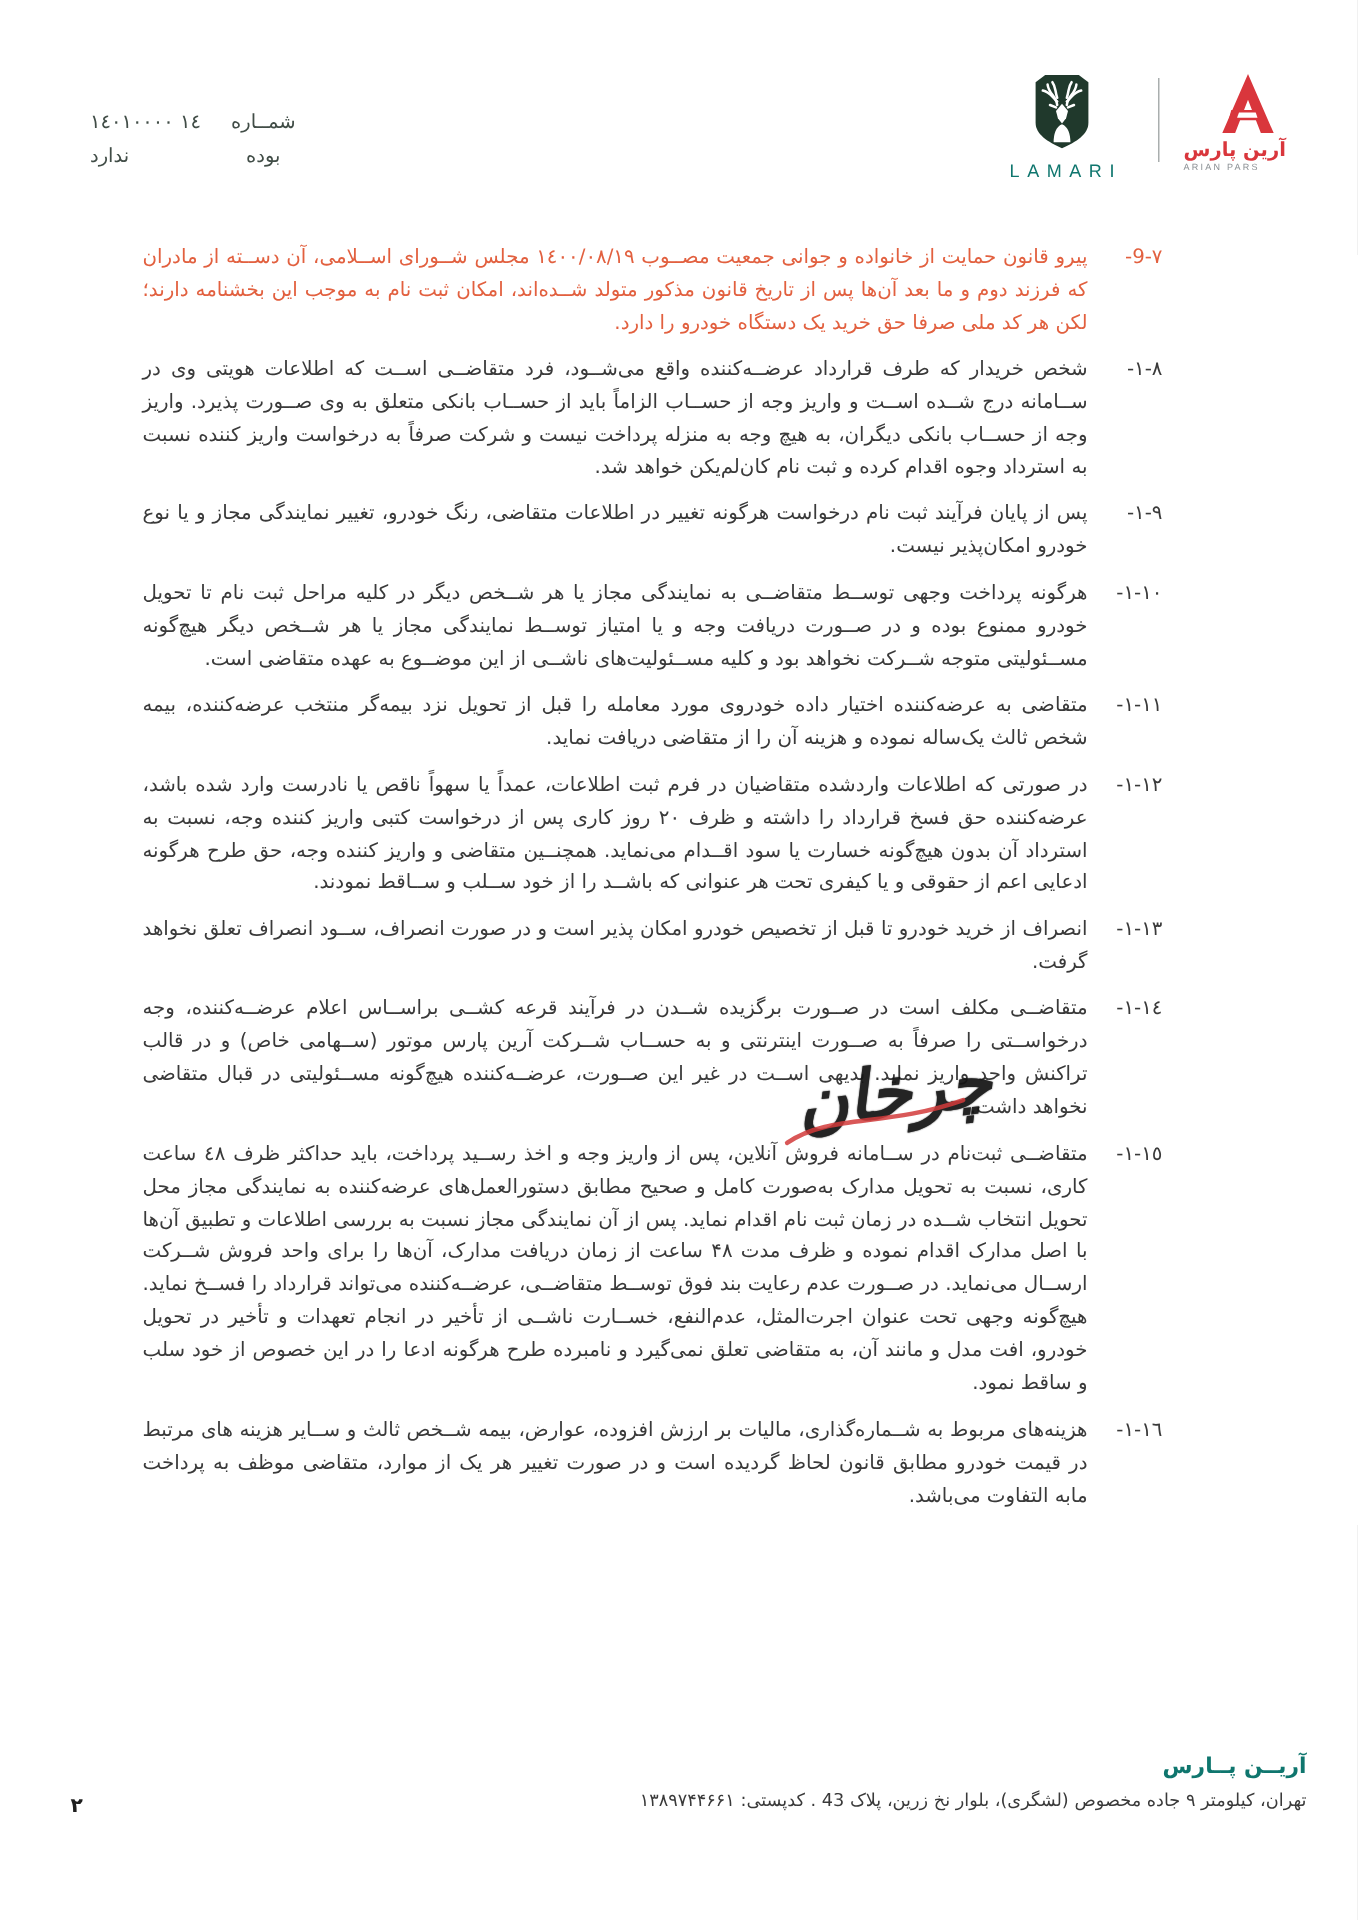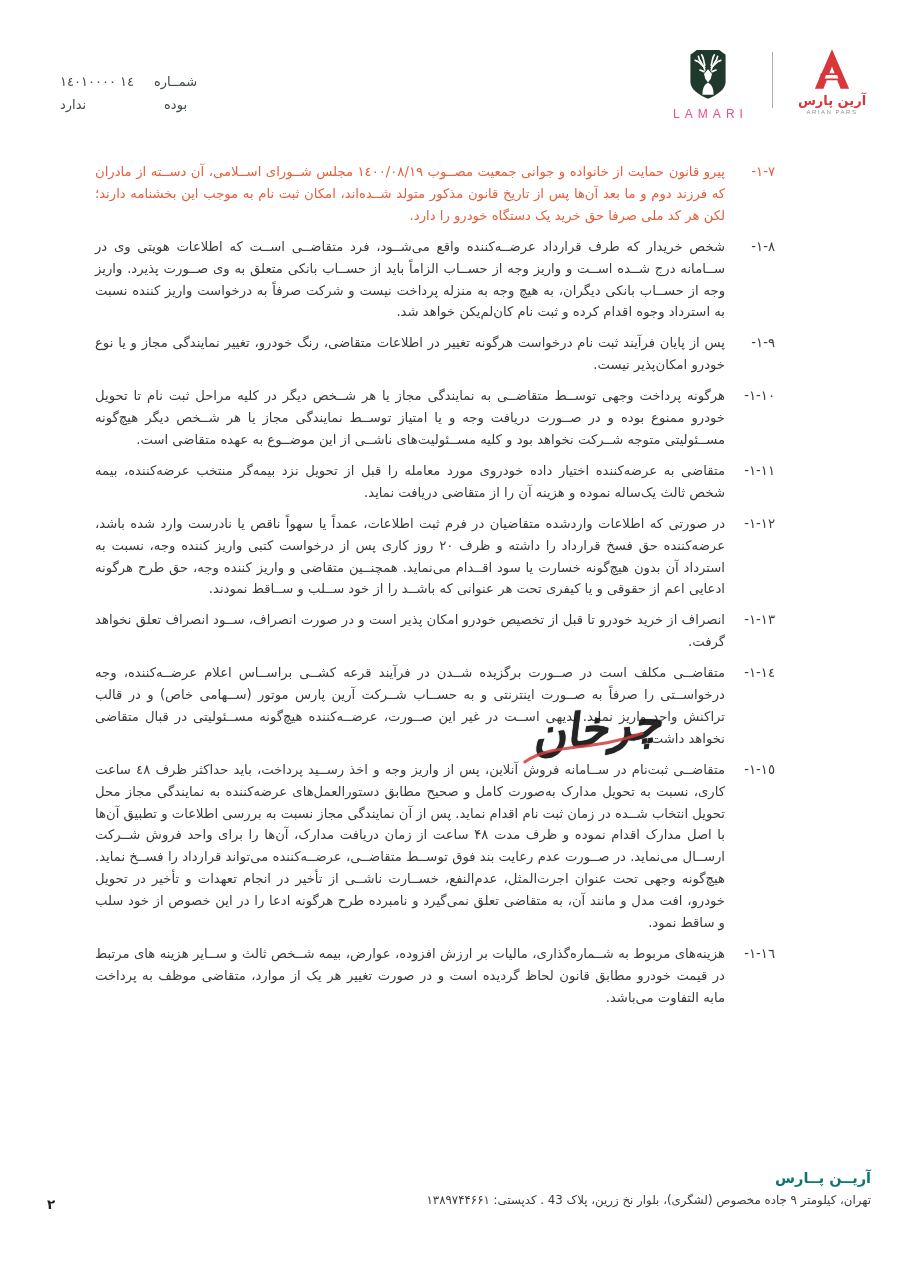--- a/index.html
+++ b/index.html
@@ -22,26 +22,26 @@
     display:grid;grid-template-columns:auto 82px;column-gap:12px;row-gap:8px;
     font-size:13px;color:var(--ref-ink);
   }
   .ref-label{text-align:center;}
   .ref-value{text-align:left;direction:rtl;}
   
   .logos{position:absolute;top:48px;right:30px;display:flex;align-items:flex-start;gap:16px;}
   .lamari{width:96px;text-align:center;}
   .lamari svg{width:48px;height:52px;display:block;margin:0 auto;}
   .lamari-word{
-    margin-top:7px;font-size:12px;letter-spacing:0.42em;color:#ec4899;
+    margin-top:7px;font-size:12px;letter-spacing:0.42em;color:#0f766e;
     font-family:"Liberation Sans",sans-serif;font-weight:500;
     padding-left:0.42em; 
   }
   .logo-divider{width:1px;height:56px;background:#a9aeae;margin-top:4px;}
-  .arian{width:86px;text-align:center;}
+  .arian{width:86px;text-align:left;}
   .arian svg{width:36px;height:42px;display:block;margin:0 auto;}
   .arian-fa{margin-top:3px;font-size:13px;font-weight:bold;color:var(--brand-red);direction:rtl;}
   .arian-en{margin-top:1px;font-size:6px;letter-spacing:0.25em;color:#8a8f93;font-family:"Liberation Sans",sans-serif;}
   .shield-fill{fill:var(--brand-green);}
   .brand-a-fill{fill:var(--brand-red);}
   
   .clauses{
     position:absolute;top:161px;left:95px;width:680px;direction:rtl;
   }
   .clause{display:flex;gap:8px;margin-bottom:9px;}
@@ -121,21 +121,21 @@
           <path fill="#ffffff" d="M14,31 h13 l1.4,4 H12.5 z"></path>
         </svg>
       </span>
       <div class="arian-fa">آرین پارس</div>
       <div class="arian-en">ARIAN PARS</div>
     </div>
   </div>
 
   <main class="clauses" id="clause-list">
       <div class="clause highlight">
-        <span class="clause-num">٧-١-</span>
+        <span class="clause-num">٧-9-</span>
         <p class="clause-text">پیرو قانون حمایت از خانواده و جوانی جمعیت مصــوب ١٤٠٠/٠٨/١٩ مجلس شــورای اســلامی، آن دســته از مادران که فرزند دوم و ما بعد آن‌ها پس از تاریخ قانون مذکور متولد شــده‌اند، امکان ثبت نام به موجب این بخشنامه دارند؛ لکن هر کد ملی صرفا حق خرید یک دستگاه خودرو را دارد.</p>
       </div>
       <div class="clause">
         <span class="clause-num">٨-١-</span>
         <p class="clause-text">شخص خریدار که طرف قرارداد عرضــه‌کننده واقع می‌شــود، فرد متقاضــی اســت که اطلاعات هویتی وی در ســامانه درج شــده اســت و واریز وجه از حســاب الزاماً باید از حســاب بانکی متعلق به وی صــورت پذیرد. واریز وجه از حســاب بانکی دیگران، به هیچ وجه به منزله پرداخت نیست و شرکت صرفاً به درخواست واریز کننده نسبت به استرداد وجوه اقدام کرده و ثبت نام کان‌لم‌یکن خواهد شد.</p>
       </div>
       <div class="clause">
         <span class="clause-num">٩-١-</span>
         <p class="clause-text">پس از پایان فرآیند ثبت نام درخواست هرگونه تغییر در اطلاعات متقاضی، رنگ خودرو، تغییر نمایندگی مجاز و یا نوع خودرو امکان‌پذیر نیست.</p>
       </div>

